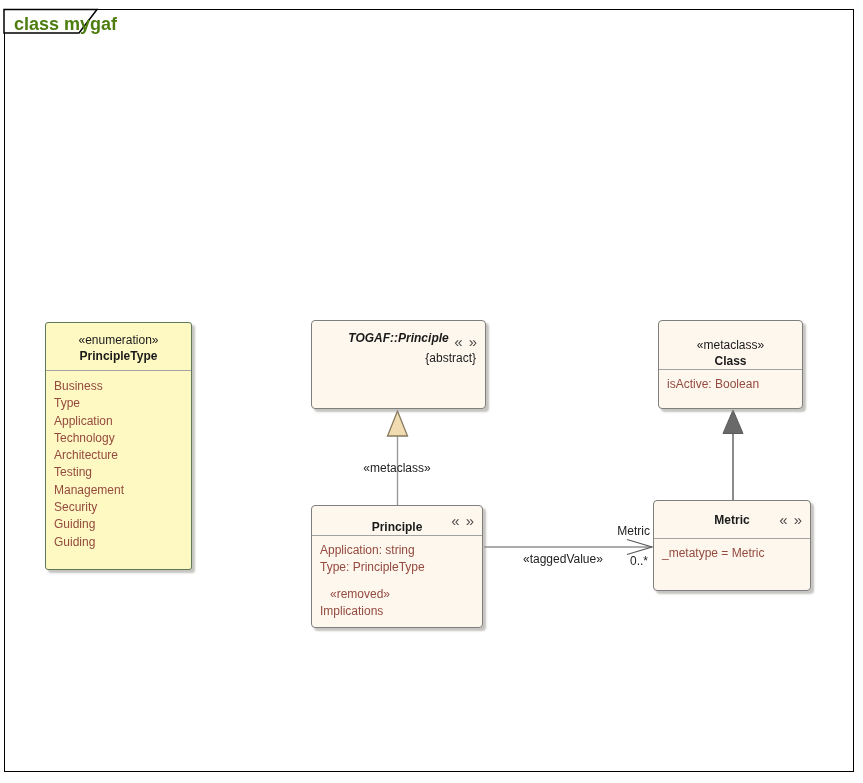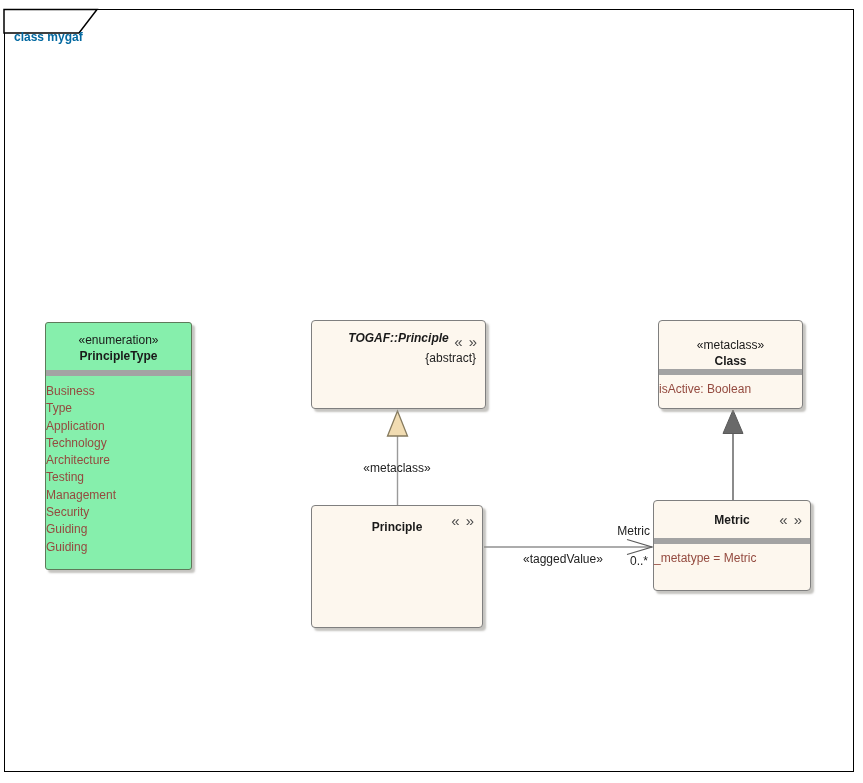--- a/index.html
+++ b/index.html
@@ -6,48 +6,48 @@
   body{
     width:863px;height:783px;position:relative;background:#ffffff;
     font-family:"Liberation Sans", sans-serif;font-size:12px;color:#1a1a1a;
     overflow:hidden;
   }
   .frame{
     position:absolute;left:4px;top:9px;width:850px;height:763px;
     border:1.5px solid #000;background:#fff;box-sizing:border-box;
   }
   .frame-title{
-    position:absolute;left:14px;top:30px;font-weight:bold;font-size:12px;color:#0369a1;
+    position:absolute;left:14px;top:14px;font-weight:bold;font-size:18px;color:#4d7c0f;
     white-space:nowrap;
   }
   svg.overlay{position:absolute;left:0;top:0;width:863px;height:783px;}
   .uml-box{
     position:absolute;box-sizing:border-box;
     background:#fdf7ee;border:1px solid #7f7f7f;border-radius:4px;
     box-shadow:3px 3px 2px rgba(150,147,140,0.55);
   }
-  .enum-box{background:#86efac;border-color:#5e7a5a;border-radius:3px;}
+  .enum-box{background:#fef9c3;border-color:#5e7a5a;border-radius:3px;}
   .box-header{
     position:relative;display:flex;flex-direction:column;justify-content:center;
     align-items:center;box-sizing:border-box;line-height:16px;
   }
   .box-name{font-weight:bold;color:#1a1a1a;}
   .box-stereotype{color:#1a1a1a;}
   .italic{font-style:italic;}
   .expander{
     position:absolute;right:7px;top:50%;transform:translateY(-50%);
     font-size:15px;color:#4a4a4a;letter-spacing:1px;white-space:nowrap;
   }
   .expander-top{top:12px;}
   .abstract-tag{
     position:absolute;right:9px;top:30px;color:#222;font-style:normal;
   }
   .attrs{
-    border-top:6px solid #a3a3a3;color:#944a3f;line-height:17.3px;
-    padding:6px 8px 0 0;box-sizing:border-box;
+    border-top:1px solid #a3a3a3;color:#944a3f;line-height:17.3px;
+    padding:6px 8px 0 8px;box-sizing:border-box;
   }
   .attr-line{white-space:nowrap;}
   .tagged-section{margin-top:9px;}
   .tagged-stereo{padding-left:10px;}
   .conn-label{position:absolute;color:#222;white-space:nowrap;}
 </style>
 </head>
 <body>
 
 <div class="frame"></div>
@@ -99,20 +99,28 @@
   </div>
   <span class="expander expander-top" style="transform:none;">« »</span>
   <div class="abstract-tag">{abstract}</div>
 </div>
 
 <div class="uml-box" style="left:311px;top:505px;width:172px;height:123px;">
   <div class="box-header" style="height:29px;justify-content:flex-end;">
     <div class="box-name">Principle</div>
     <span class="expander">« »</span>
   </div>
+  <div class="attrs" style="height:93px;">
+    <div class="attr-line">Application: string</div>
+    <div class="attr-line">Type: PrincipleType</div>
+    <div class="tagged-section">
+      <div class="attr-line tagged-stereo">«removed»</div>
+      <div class="attr-line">Implications</div>
+    </div>
+  </div>
 </div>
 
 <div class="uml-box" style="left:658px;top:320px;width:145px;height:89px;">
   <div class="box-header" style="height:48px;padding-top:16px;">
     <div class="box-stereotype">«metaclass»</div>
     <div class="box-name">Class</div>
   </div>
   <div class="attrs" style="height:40px;">
     <div class="attr-line">isActive: Boolean</div>
   </div>

